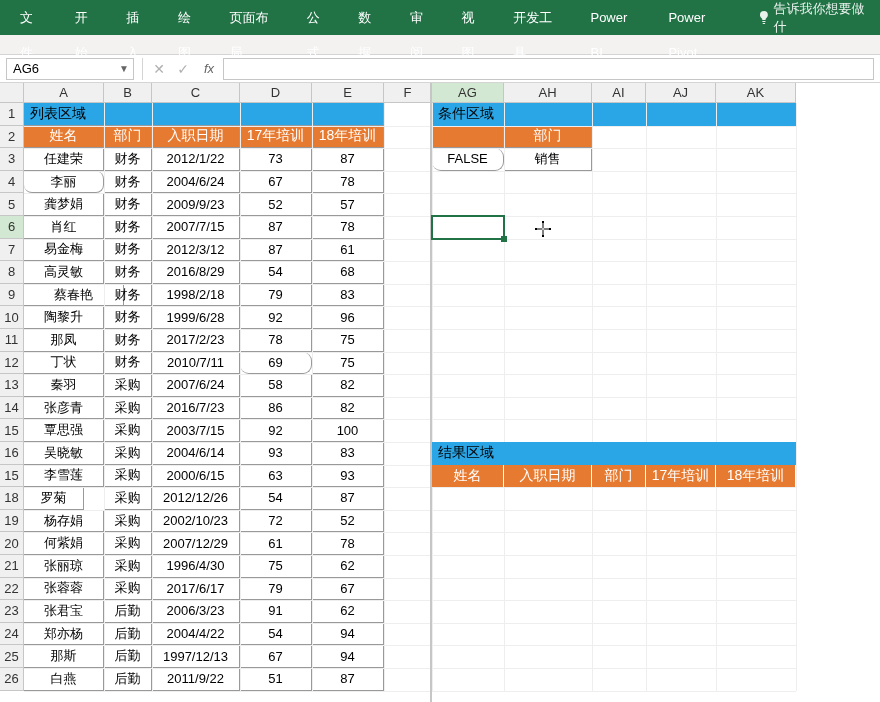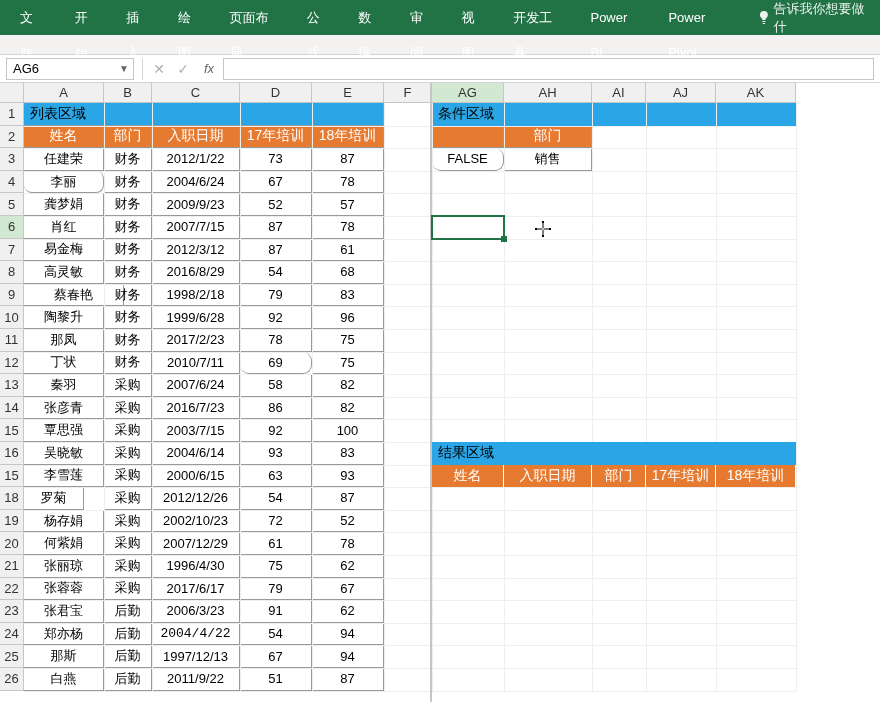--- a/index.html
+++ b/index.html
@@ -230,21 +230,21 @@
     <div class="cell bR bB" style="left: 152px; top: 494.6px; width: 88px; height: 22.6px;">2017/6/17</div>
     <div class="cell bR bB" style="left: 240px; top: 494.6px; width: 72px; height: 22.6px;">79</div>
     <div class="cell bR bB" style="left: 312px; top: 494.6px; width: 72px; height: 22.6px;">67</div>
     <div class="cell bR bB" style="left: 24px; top: 517.2px; width: 80px; height: 22.6px;">张君宝</div>
     <div class="cell bR bB" style="left: 104px; top: 517.2px; width: 48px; height: 22.6px;">后勤</div>
     <div class="cell bR bB" style="left: 152px; top: 517.2px; width: 88px; height: 22.6px;">2006/3/23</div>
     <div class="cell bR bB" style="left: 240px; top: 517.2px; width: 72px; height: 22.6px;">91</div>
     <div class="cell bR bB" style="left: 312px; top: 517.2px; width: 72px; height: 22.6px;">62</div>
     <div class="cell bR bB" style="left: 24px; top: 539.8px; width: 80px; height: 22.6px;">郑亦杨</div>
     <div class="cell bR bB" style="left: 104px; top: 539.8px; width: 48px; height: 22.6px;">后勤</div>
-    <div class="cell bR bB" style="left: 152px; top: 539.8px; width: 88px; height: 22.6px; font-family: Liberation Mono, monospace;">2004/4/22</div>
+    <div class="cell bR bB" style="left: 152px; top: 539.8px; width: 88px; height: 22.6px;">2004/4/22</div>
     <div class="cell bR bB" style="left: 240px; top: 539.8px; width: 72px; height: 22.6px;">54</div>
     <div class="cell bR bB" style="left: 312px; top: 539.8px; width: 72px; height: 22.6px;">94</div>
     <div class="cell bR bB" style="left: 24px; top: 562.4px; width: 80px; height: 22.6px;">那斯</div>
     <div class="cell bR bB" style="left: 104px; top: 562.4px; width: 48px; height: 22.6px;">后勤</div>
     <div class="cell bR bB" style="left: 152px; top: 562.4px; width: 88px; height: 22.6px;">1997/12/13</div>
     <div class="cell bR bB" style="left: 240px; top: 562.4px; width: 72px; height: 22.6px;">67</div>
     <div class="cell bR bB" style="left: 312px; top: 562.4px; width: 72px; height: 22.6px;">94</div>
     <div class="cell bR bB" style="left: 24px; top: 585px; width: 80px; height: 22.6px;">白燕</div>
     <div class="cell bR bB" style="left: 104px; top: 585px; width: 48px; height: 22.6px;">后勤</div>
     <div class="cell bR bB" style="left: 152px; top: 585px; width: 88px; height: 22.6px;">2011/9/22</div>

